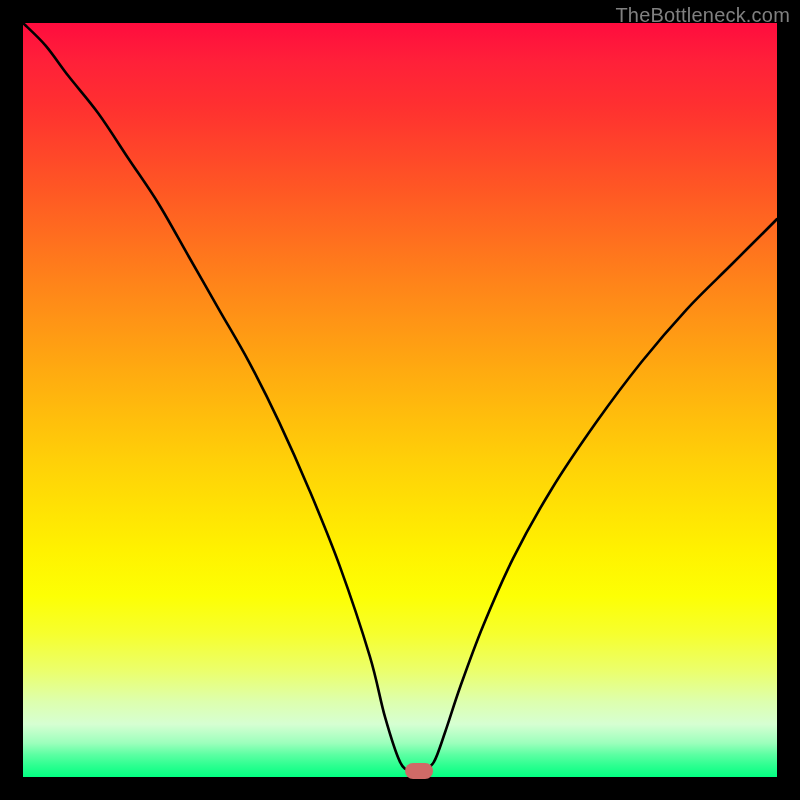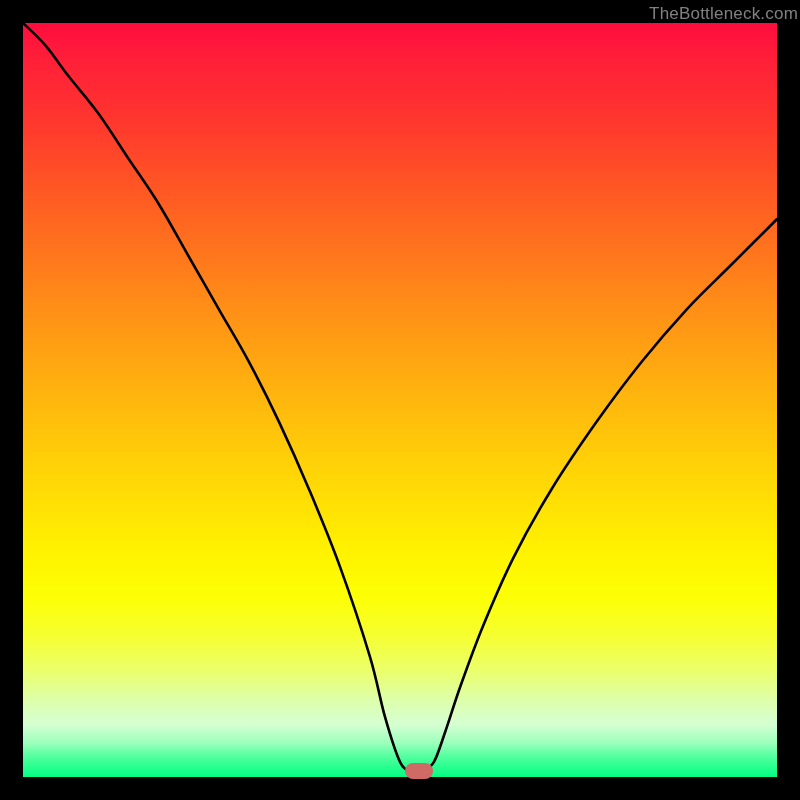--- a/index.html
+++ b/index.html
@@ -13,23 +13,23 @@
   }
   .frame {
     position: relative;
     width: 800px;
     height: 800px;
     background: #000;
   }
   .watermark {
     position: absolute;
     top: 4px;
-    right: 2px;
+    right: 10px;
     color: #808080;
-    font-size: 17px;
+    font-size: 20px;
     font-weight: 500;
     letter-spacing: 0.2px;
     z-index: 10;
   }
   .plot-area {
     position: absolute;
     left: 23px;
     top: 23px;
     width: 754px;
     height: 754px;

